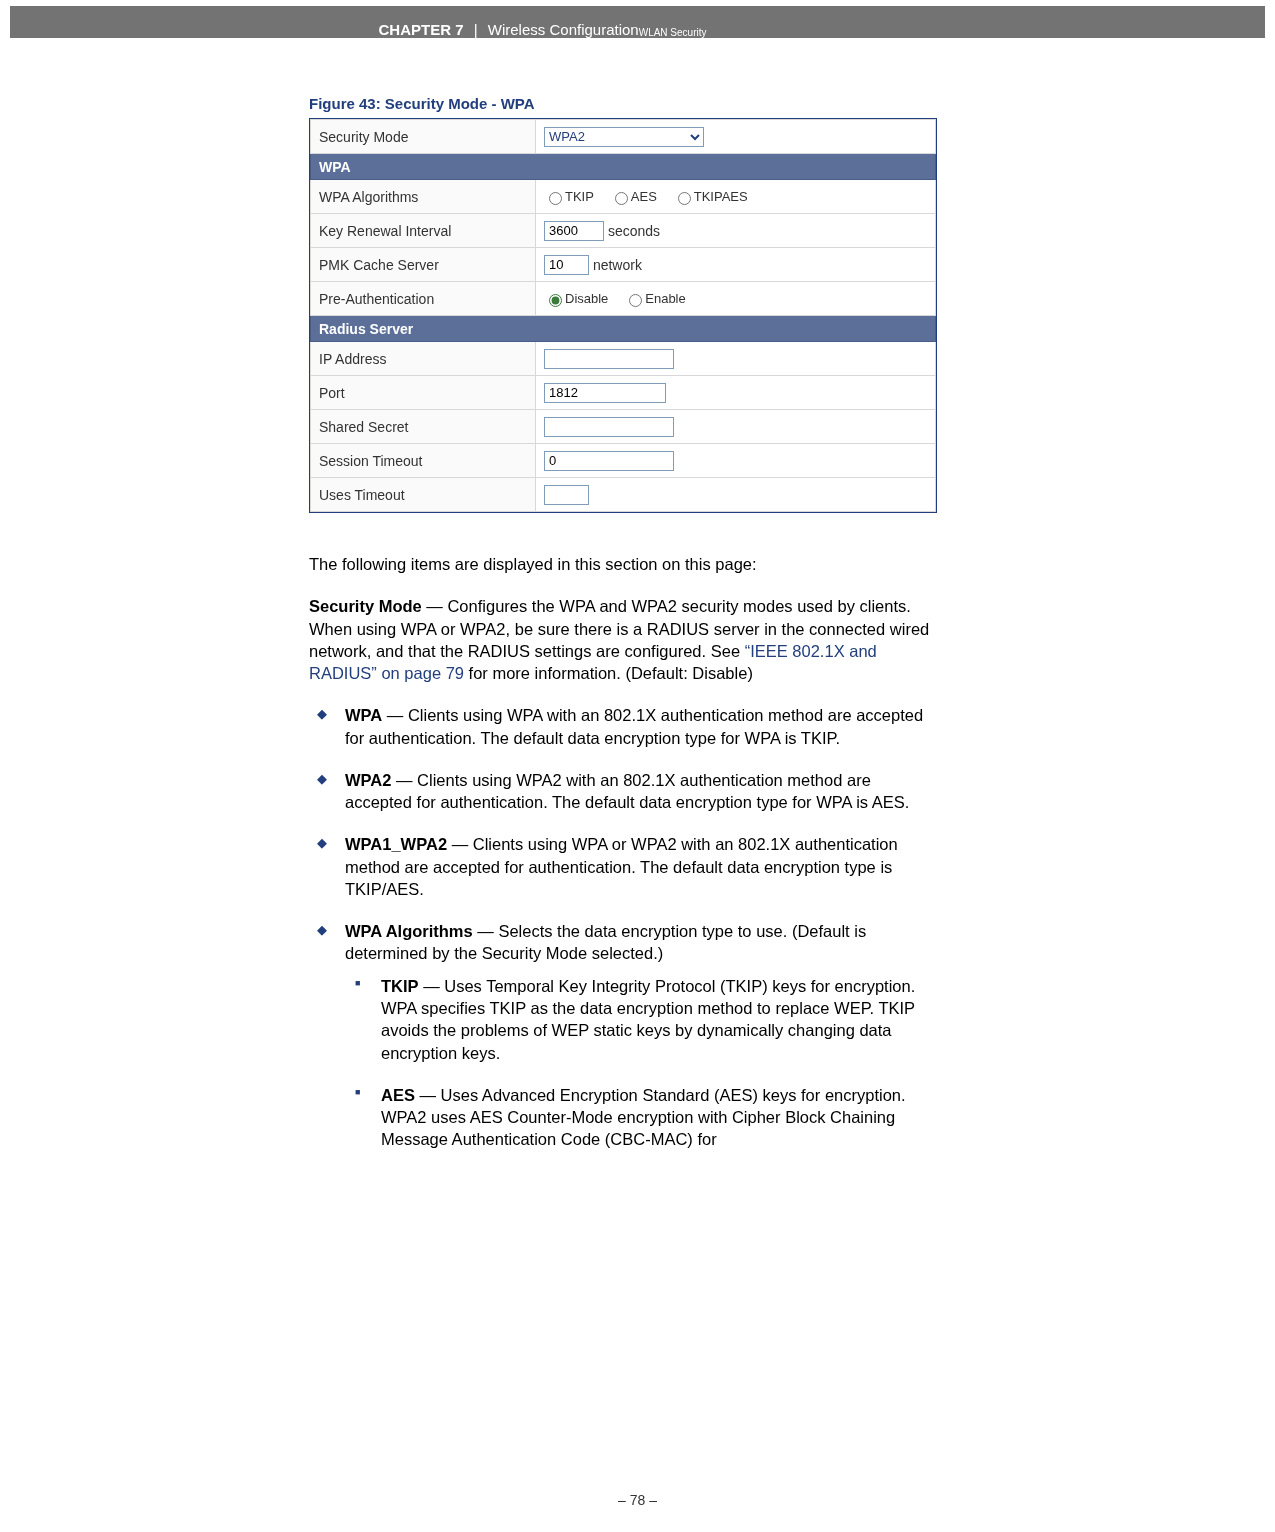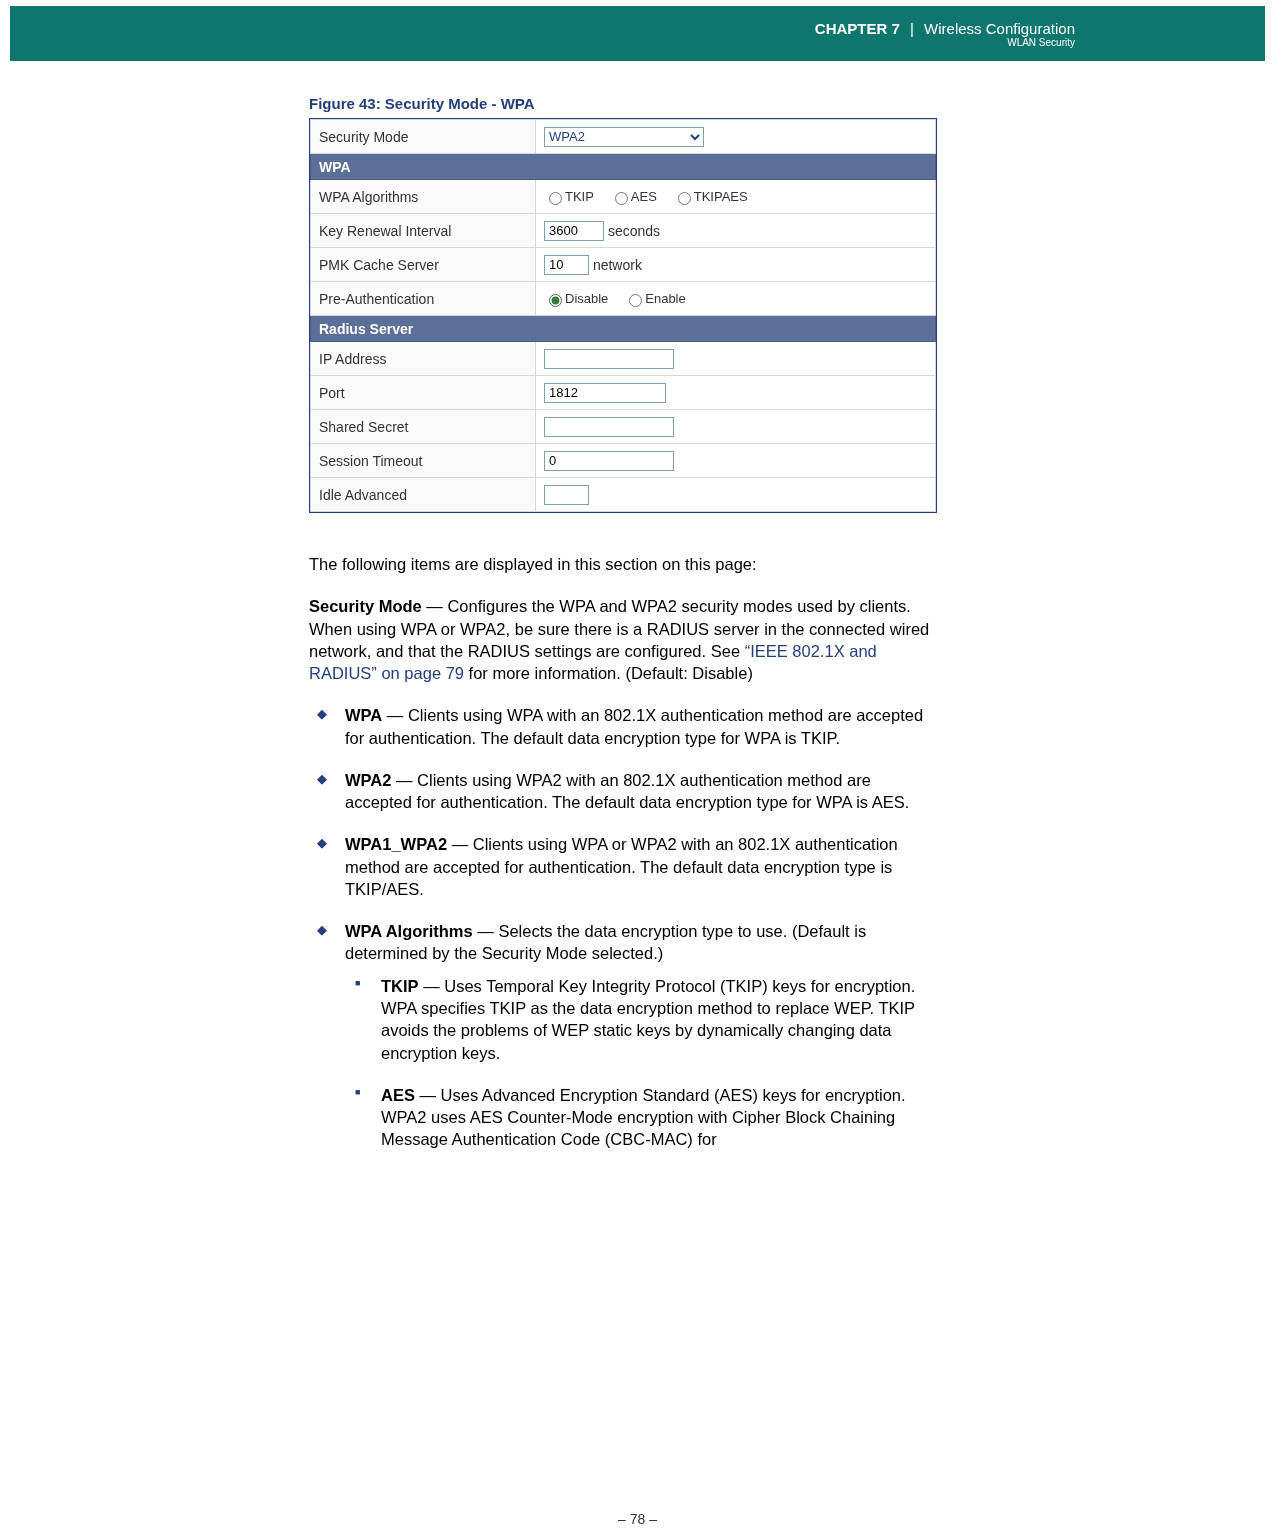--- a/index.html
+++ b/index.html
@@ -11,25 +11,24 @@
     color: #000;
     background: #fff;
     position: relative;
   }
 
   .header-bar {
     position: absolute;
     top: 6px;
     left: 10px;
     right: 10px;
-    height: 55px;
-    background: #0f766e;
+    height: 32px;
+    background: #737373;
     color: #fff;
     display: flex;
-    flex-direction: column;
     align-items: flex-end;
     justify-content: center;
     padding-right: 190px;
     font-size: 15px;
   }
   .header-bar .line1 { font-weight: normal; }
   .header-bar .chapter-label { font-weight: bold; font-variant: small-caps; }
   .header-bar .pipe { margin: 0 6px; }
   .header-bar .line2 { font-weight: normal; font-size: 10px; }
 
@@ -87,21 +86,21 @@
     content: "■";
     color: #223e7c;
     position: absolute;
     left: -20px;
     top: 2px;
     font-size: 9px;
   }
 
   .page-num {
     position: absolute;
-    bottom: 5px;
+    bottom: 24px;
     left: 0;
     width: 100%;
     text-align: center;
     font-size: 14px;
     color: #333;
   }
 </style>
 </head>
 <body>
 
@@ -174,21 +173,21 @@
       </tr>
       <tr>
         <td class="label">Shared Secret</td>
         <td class="val"><input class="txt" style="width: 130px;" value=""></td>
       </tr>
       <tr>
         <td class="label">Session Timeout</td>
         <td class="val"><input class="txt" style="width: 130px;" value="0"></td>
       </tr>
       <tr>
-        <td class="label">Idle Advanced</td>
+        <td class="label">Uses Timeout</td>
         <td class="val"><input class="txt" style="width: 45px;" value=""></td>
       </tr>
     </tbody>
       </table>
   </div>
 
   <div class="body-text">
     <p class="para">The following items are displayed in this section on this page:</p>
 
     <p class="para">

